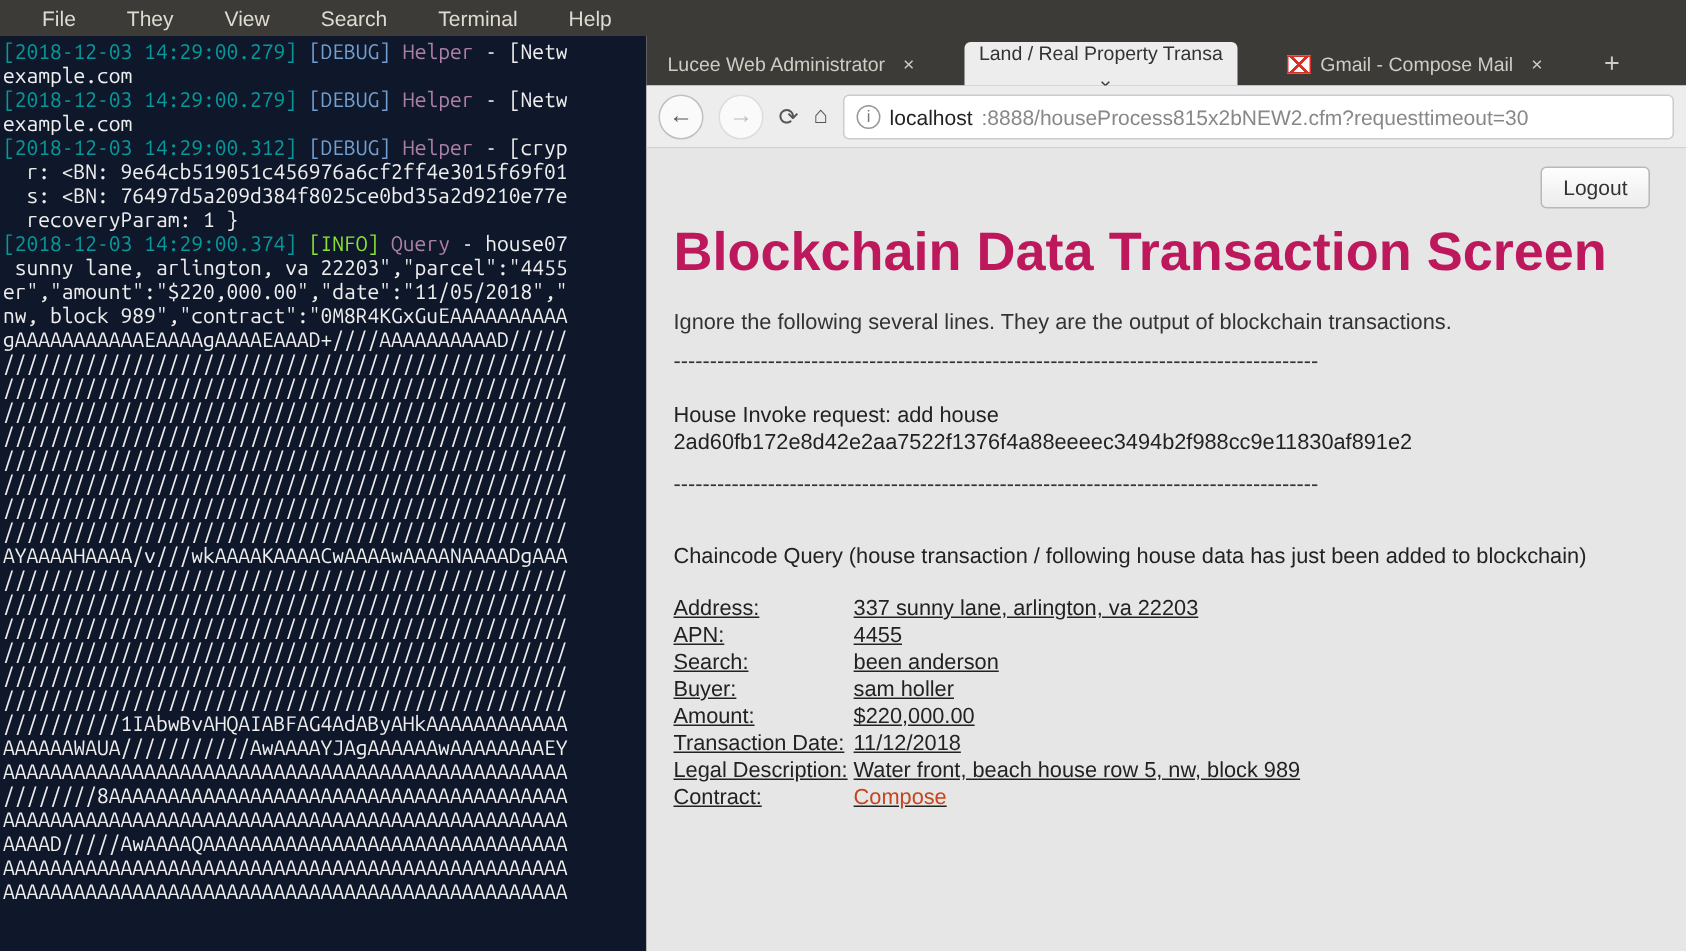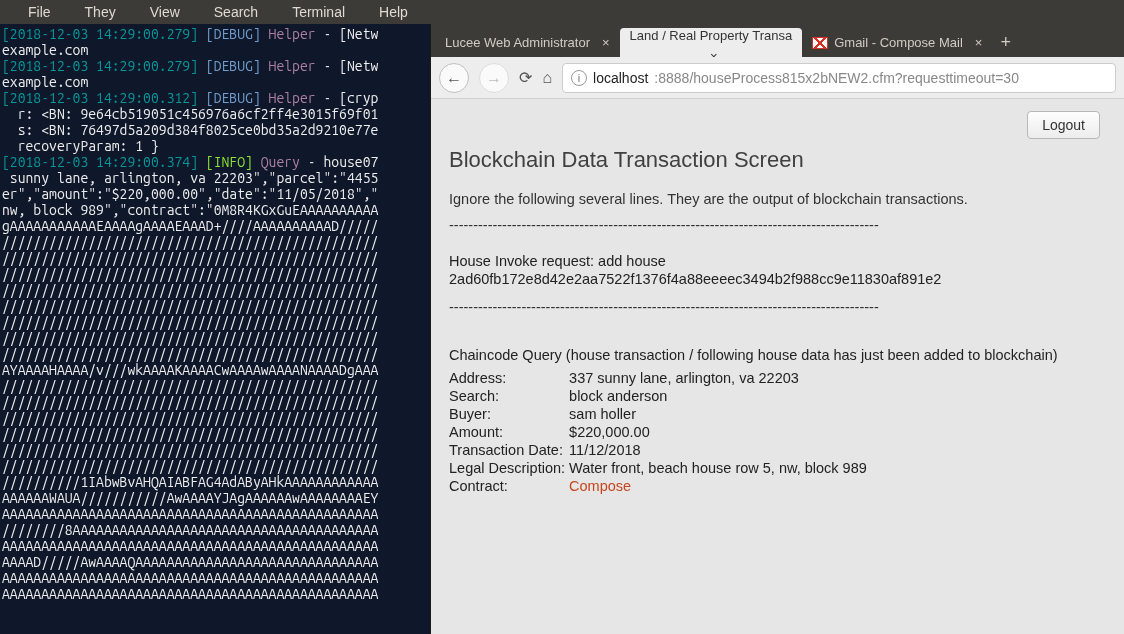--- a/index.html
+++ b/index.html
@@ -6,45 +6,45 @@
 body { width:1124px; height:634px; font-family:sans-serif; overflow:hidden; display:flex; flex-direction:column; background:#2c001e; }
 .menubar { background:#3c3b37; color:#dfdbd2; display:flex; font-size:14px; height:24px; align-items:center; padding:0 4px; gap:2px;}
 .menubar span { padding:3px 8px;margin-left:16px; }
 .body-row { display:flex; flex:1; height:610px; }
 .terminal { width:430px; background:#0f172a; color:#eee; font-family:"Ubuntu Mono","DejaVu Sans Mono",monospace; font-size:14px; line-height:16px; padding:2px 2px; white-space:pre; overflow:hidden; letter-spacing:0px;}
 .ts { color:#06989a; }
 .dbg { color:#729fcf; }
 .inf { color:#8ae234; }
 .hlp { color:#ad7fa8; }
 .browser { flex:1; display:flex; flex-direction:column; background:#ededed; border-left:1px solid #1a1a1a;}
-.tabstrip { background:#3c3b37; display:flex; align-items:stretch; height:33px; padding-left:4px; padding-top:4px;}
+.tabstrip { background:#3c3b37; display:flex; align-items:stretch; height:33px; padding-left:4px; padding-top:4px;gap:23px;}
 .tab { display:flex; align-items:center; padding:0 10px; font-size:13px; color:#d0ccc4; border-radius:4px 4px 0 0; position:relative; max-width:220px; white-space:nowrap; overflow:hidden; gap:6px;}
 .tab.active { background:#ededed; color:#333;flex-direction:column; }
 .tab .x { font-family:sans-serif; color:inherit; margin-left:6px;}
 .gmail-ico { display:inline-flex; width:16px; height:12px; background:#fff; border:1px solid #d93025; position:relative;}
 .gmail-ico::before{content:"";position:absolute;inset:0;background:linear-gradient(135deg,transparent 45%,#d93025 45%,#d93025 55%,transparent 55%),linear-gradient(-135deg,transparent 45%,#d93025 45%,#d93025 55%,transparent 55%);}
 .newtab { color:#d0ccc4; display:flex; align-items:center; padding:0 8px; font-size:18px;}
 .toolbar { background:#ededed; height:42px; display:flex; align-items:center; padding:0 8px; gap:10px; border-bottom:1px solid #d0d0d0;}
 .navbtn { width:30px; height:30px; border:1px solid #c0c0c0; border-radius:50%; display:flex; align-items:center; justify-content:center; font-size:16px; color:#555; background:#fafafa;}
 .navbtn.inactive{ color:#bbb; border-color:#ddd;}
 .ticon{ font-size:16px; color:#555;}
 .addr { flex:1; display:flex; align-items:center; background:#fff; height:30px; border-radius:4px; border:1px solid #ccc; padding:0 8px; font-size:14px; gap:6px; overflow:hidden; white-space:nowrap;}
 .addr .info{ color:#777; border:1px solid #999; border-radius:50%; width:16px; height:16px; display:flex; align-items:center; justify-content:center; font-size:11px;}
 .addr .host{ color:#222; }
 .addr .rest{ color:#888;}
 .page { flex:1; background:#e6e6e6; color:#222; padding:14px 18px; font-size:14.5px; overflow:hidden; position:relative;}
 .logout{ position:absolute; top:12px; right:24px;}
 .btn { background:linear-gradient(#fefefe,#ececec); border:1px solid #b8b8b8; border-radius:4px; padding:5px 14px; font-size:14px; color:#333;}
-h1.title { font-size:22px; font-weight:normal; margin-top:34px; margin-bottom:18px; color:#404040;}
+h1.title { font-size:36px; font-weight:bold; margin-top:34px; margin-bottom:18px; color:#be185d;}
 .note { margin-bottom:10px; color:#333;}
 .sep { color:#333; margin:6px 0; letter-spacing:0;}
 .req { margin-top:20px;}
 .hash { margin-top:2px; font-family:sans-serif;}
-.query-h{ margin-top:32px; margin-bottom:6px;}
-table.rec { border-collapse:collapse; }
+.query-h{ margin-top:32px; margin-bottom:18px;}
+table.rec { border-collapse:collapse;text-decoration:underline; }
 table.rec td { padding:1px 6px 1px 0; font-size:14.5px; vertical-align:top;}
 table.rec td:first-child{ padding-right:4px;}
 a.dl{ color:#c7451c; text-decoration:none;}
 .ret{ margin-top:18px;}
 </style>
 </head>
 <body>
 
 <div class="menubar">
   <span>File</span>
@@ -132,22 +132,26 @@
       <div class="hash">2ad60fb172e8d42e2aa7522f1376f4a88eeeec3494b2f988cc9e11830af891e2</div>
       <div class="sep" style="margin-top:12px">-----------------------------------------------------------------------------------------</div>
       <div class="query-h">Chaincode Query (house transaction / following house data has just been added to blockchain)</div>
       <table class="rec">
         <tbody>
             <tr>
               <td>Address:</td>
               <td>337 sunny lane, arlington, va 22203</td>
             </tr>
         <tr>
+              <td>APN:</td>
+              <td>4455</td>
+            </tr>
+        <tr>
               <td>Search:</td>
-              <td>block anderson</td>
+              <td>been anderson</td>
             </tr>
         <tr>
               <td>Buyer:</td>
               <td>sam holler</td>
             </tr>
         <tr>
               <td>Amount:</td>
               <td>$220,000.00</td>
             </tr>
         <tr>

